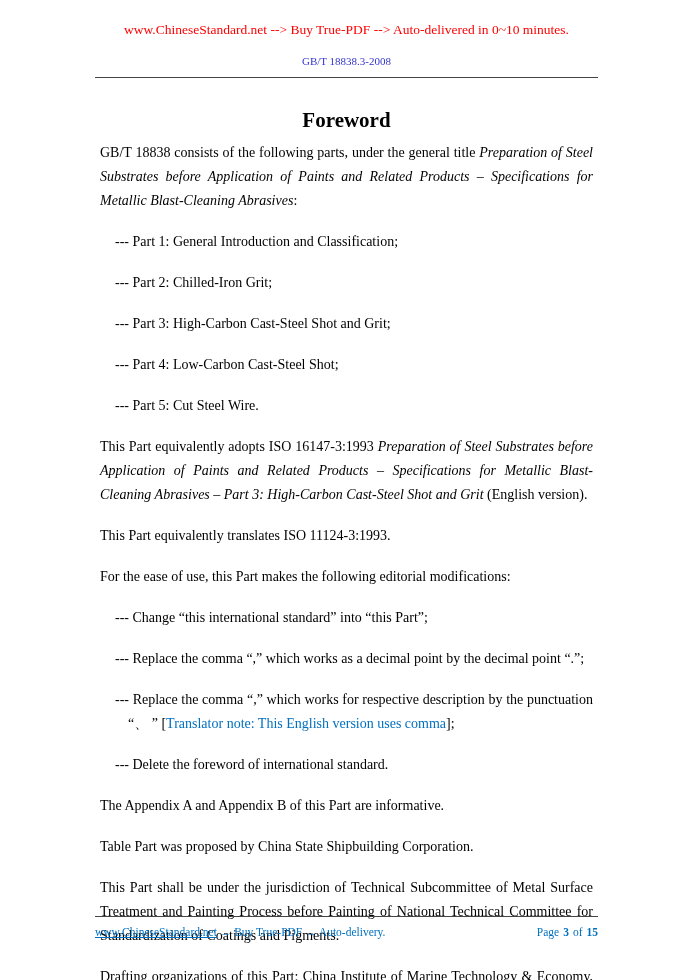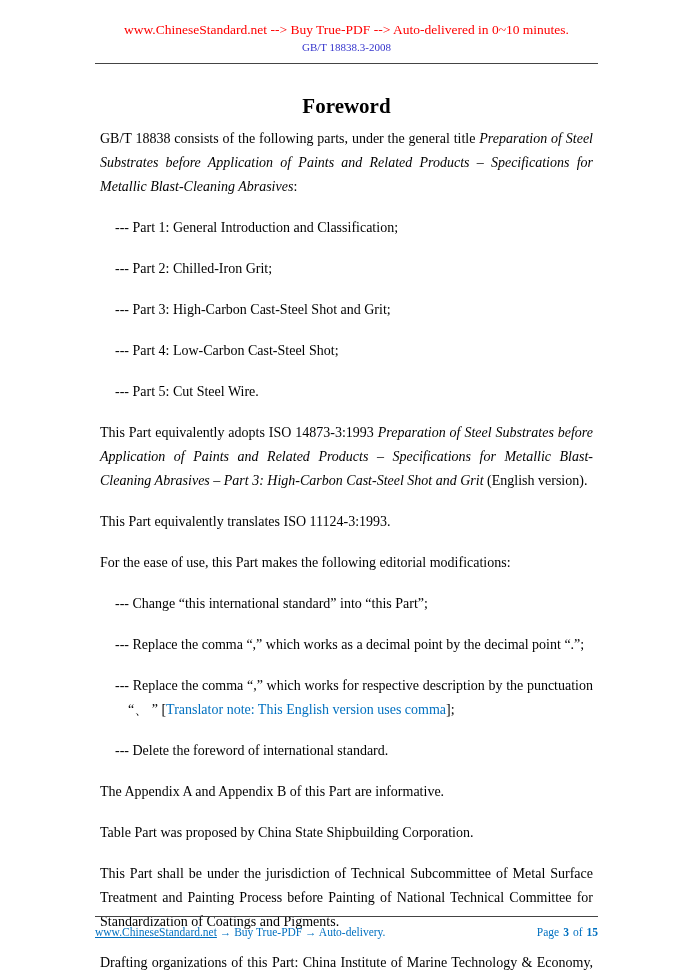--- a/index.html
+++ b/index.html
@@ -23,21 +23,21 @@
     position:absolute;inset:0;
     background:#ffffff;
   }
   .banner{
     margin-top:22px;
     text-align:center;
     font-size:13.5px;
     color:var(--banner-red);
   }
   .std-code{
-    margin-top:3px;
+    margin-top:17px;
     text-align:center;
     font-size:11px;
     color:var(--code-blue);
   }
   .header-rule{
     margin:10px auto 0 auto;
     width:503px;
     border:none;
     border-top:1px solid var(--rule);
     height:0;
@@ -99,21 +99,21 @@
 
   <div class="doc-title">Foreword</div>
 
   <div class="doc-body">
       <p class="para"><span>GB/T 18838 consists of the following parts, under the general title </span><span class="i">Preparation of Steel Substrates before Application of Paints and Related Products – Specifications for Metallic Blast-Cleaning Abrasives</span><span>:</span></p>
       <p class="item"><span>--- Part 1: General Introduction and Classification;</span></p>
       <p class="item"><span>--- Part 2: Chilled-Iron Grit;</span></p>
       <p class="item"><span>--- Part 3: High-Carbon Cast-Steel Shot and Grit;</span></p>
       <p class="item"><span>--- Part 4: Low-Carbon Cast-Steel Shot;</span></p>
       <p class="item"><span>--- Part 5: Cut Steel Wire.</span></p>
-      <p class="para"><span>This Part equivalently adopts ISO 14873-3:1993 </span><span class="i">Preparation of Steel Substrates before Application of Paints and Related Products – Specifications for Metallic Blast-Cleaning Abrasives – Part 3: High-Carbon Cast-Steel Shot and Grit</span><span> (English version).</span></p>
+      <p class="para"><span>This Part equivalently adopts ISO 16147-3:1993 </span><span class="i">Preparation of Steel Substrates before Application of Paints and Related Products – Specifications for Metallic Blast-Cleaning Abrasives – Part 3: High-Carbon Cast-Steel Shot and Grit</span><span> (English version).</span></p>
       <p class="para"><span>This Part equivalently translates ISO 11124-3:1993.</span></p>
       <p class="para"><span>For the ease of use, this Part makes the following editorial modifications:</span></p>
       <p class="item"><span>--- Change “this international standard” into “this Part”;</span></p>
       <p class="item"><span>--- Replace the comma “,” which works as a decimal point by the decimal point “.”;</span></p>
       <p class="item"><span>--- Replace the comma “,” which works for respective description by the punctuation “、 ” [</span><span class="b">Translator note: This English version uses comma</span><span>];</span></p>
       <p class="item"><span>--- Delete the foreword of international standard.</span></p>
       <p class="para"><span>The Appendix A and Appendix B of this Part are informative.</span></p>
       <p class="para"><span>Table Part was proposed by China State Shipbuilding Corporation.</span></p>
       <p class="para"><span>This Part shall be under the jurisdiction of Technical Subcommittee of Metal Surface Treatment and Painting Process before Painting of National Technical Committee for Standardization of Coatings and Pigments.</span></p>
       <p class="para"><span>Drafting organizations of this Part: China Institute of Marine Technology &amp; Economy, China Shipbuilding Industry Corporation No. 11 Institute, Shandong Kaitai Metal Abrasive Co., Ltd., and Shandong University.</span></p>

